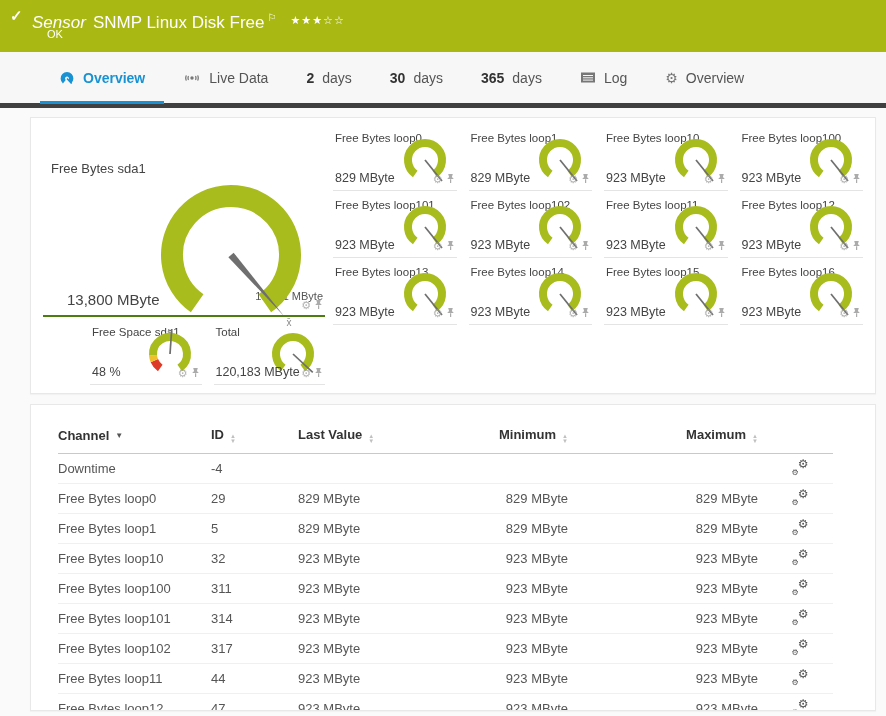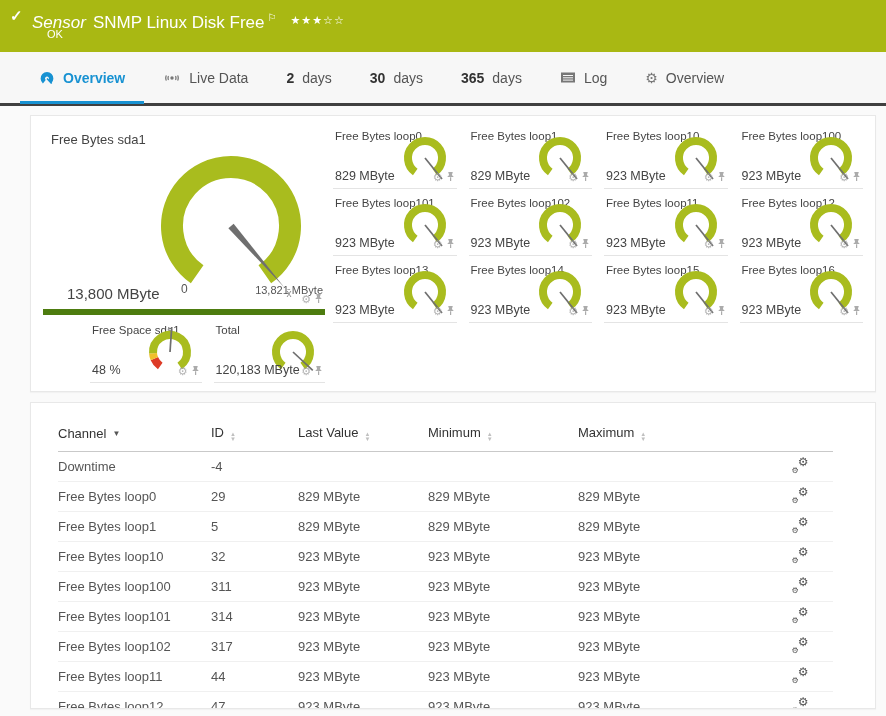--- a/index.html
+++ b/index.html
@@ -9,38 +9,38 @@
   
   .hdr{height:52px;position:relative;}
   .hdr-check{position:absolute;left:10px;top:7px;color:#fff;font-size:15px;font-weight:bold;}
   .hdr-line{position:absolute;left:32px;top:4px;color:#fff;font-size:17px;white-space:nowrap;margin-top:8px;}
   .hdr-kind{font-style:italic;margin-right:7px;}
   .hdr-flag{font-size:10px;vertical-align:7px;margin-left:3px;}
   .hdr-stars{margin-left:14px;font-size:11px;letter-spacing:1px;vertical-align:4px;color:#fff;}
   .hdr-status{position:absolute;left:47px;top:28px;color:#fff;font-size:11px;font-weight:normal;}
 
   
-  .tabbar{height:51px;background:#f7f7f7;border-bottom:3px solid #404040;
-          display:flex;align-items:stretch;padding-left:20px;}
+  .tabbar{height:51px;background:#f7f7f7;border-bottom:5px solid #404040;
+          display:flex;align-items:stretch;padding-left:40px;}
   .tab{display:flex;align-items:center;gap:8px;padding:0 19px;font-size:14px;color:#555;
        position:relative;cursor:pointer;white-space:nowrap;}
   .tab .num{font-weight:bold;color:#333;}
   .tab.active{color:#1892d2;font-weight:bold;}
   .tab.active::after{content:"";position:absolute;left:0;right:0;bottom:-1px;height:3px;background:#1892d2;}
   .tab-icon{display:inline-flex;align-items:center;color:#777;}
   .tab.active .tab-icon{color:#1892d2;}
   .tab-icon .uni{font-size:14px;line-height:14px;}
 
   
   .content{padding:9px 10px 0 30px;}
   .panel{background:#fff;border:1px solid #e8e8e8;box-shadow:0 1px 1px rgba(0,0,0,.03);box-sizing:border-box;}
   .panel-gauges{height:277px;padding:8px 12px;display:flex;}
 
   .left-col{width:282px;display:flex;flex-direction:column;flex:none;}
-  .big-cell{height:192px;position:relative;border-bottom:6px solid #4d7c0f;}
+  .big-cell{height:192px;position:relative;border-bottom:2px solid #4d7c0f;margin-top:27px;}
   .big-title{position:absolute;left:8px;top:8px;font-size:13px;}
   .big-value{position:absolute;left:24px;bottom:7px;font-size:15px;}
   .big-min{position:absolute;left:138px;bottom:13px;font-size:12px;color:#555;}
   .big-max{position:absolute;right:2px;bottom:13px;font-size:11px;color:#555;}
   .big-cell svg.gauge{position:absolute;left:96px;top:14px;}
 
   .frow{display:flex;gap:12px;margin-top:3px;margin-left:47px;}
   .gcell{position:relative;height:64px;border-bottom:1px solid #e4e4e4;}
   .fcell{flex:1;}
   .grid{flex:1;display:grid;grid-template-columns:repeat(4,1fr);column-gap:12px;row-gap:2px;
@@ -49,24 +49,24 @@
   .gcell-value{position:absolute;left:2px;bottom:5px;font-size:12.5px;}
   .gcell svg.gauge{position:absolute;right:2px;top:9px;}
 
   .cell-icons{position:absolute;right:2px;bottom:2px;display:inline-flex;align-items:center;gap:3px;opacity:.75;}
   .cell-icons .g{font-size:11px;color:#9a9a9a;line-height:11px;cursor:pointer;}
   .big-cell .cell-icons{bottom:1px;right:2px;}
 
   
   .panel-table{margin-top:10px;height:307px;padding:16px 0 0 27px;overflow:hidden;}
   table{border-collapse:collapse;width:775px;table-layout:fixed;font-size:13px;}
-  th{font-weight:normal;color:#333;text-align:left;padding:6px 0 9px;border-bottom:1px solid #c9c9c9;cursor:pointer;}
+  th{font-weight:bold;color:#333;text-align:left;padding:6px 0 9px;border-bottom:1px solid #c9c9c9;cursor:pointer;}
   td{padding:6px 0;border-bottom:1px solid #f0f0f0;color:#555;height:15px;white-space:nowrap;
      overflow:hidden;text-overflow:ellipsis;}
-  th.right,td.right{text-align:left;padding-right:10px;}
+  th.right,td.right{text-align:right;padding-right:10px;}
   td.icon-cell,th.icon-col{text-align:center;}
   .sort-both{display:inline-flex;flex-direction:column;margin-left:6px;vertical-align:1px;color:#c0c0c0;}
   .sort-both span{font-size:6px;line-height:5px;}
   .sort-desc{font-size:8px;color:#555;margin-left:6px;vertical-align:2px;}
   .gears{position:relative;display:inline-block;width:16px;height:14px;cursor:pointer;}
   .gears .big-g{position:absolute;right:0;top:-2px;font-size:12px;color:#555;line-height:12px;}
   .gears .small-g{position:absolute;left:-1px;bottom:-3px;font-size:8px;color:#555;line-height:8px;}
 </style>
 </head>
 <body>

